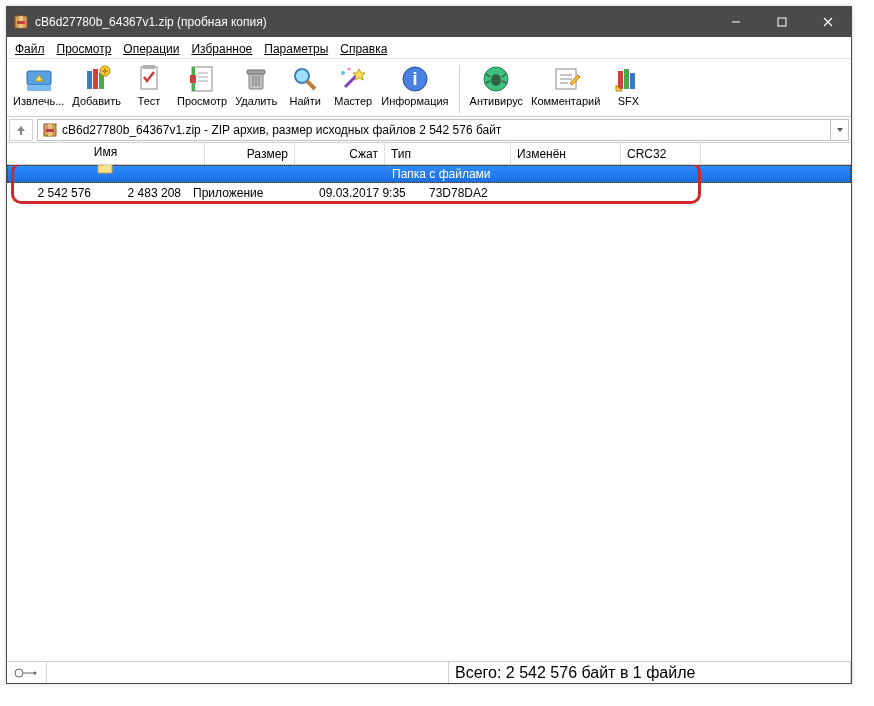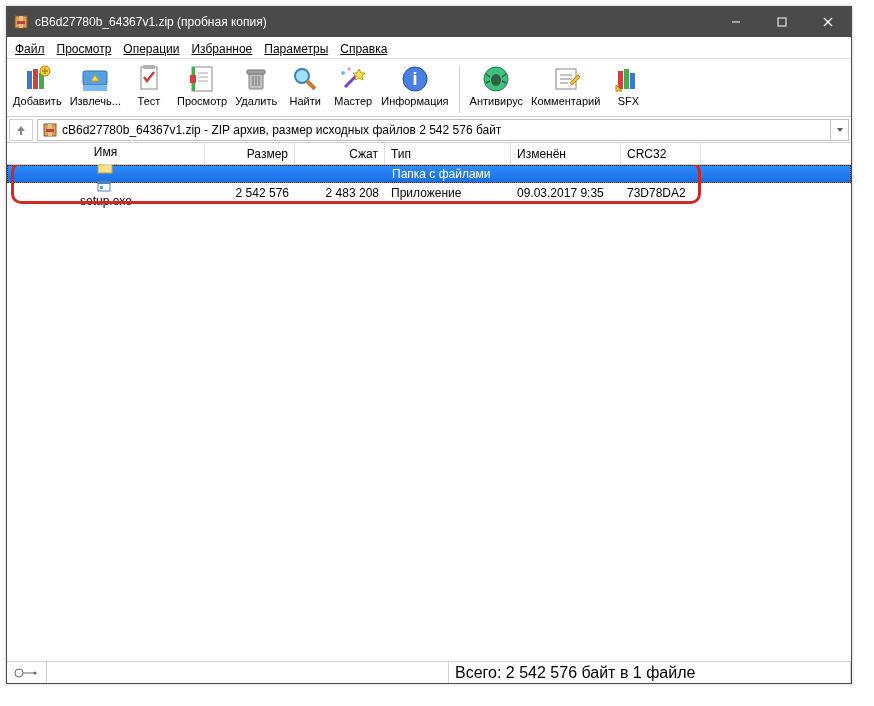--- a/index.html
+++ b/index.html
@@ -96,39 +96,39 @@
     <div class="menu-item"><span class="underline">Операции</span></div>
     <div class="menu-item"><span class="underline">Избранное</span></div>
     <div class="menu-item"><span class="underline">Параметры</span></div>
     <div class="menu-item"><span class="underline">Справка</span></div>
   </div>
 
   <div class="toolbar">
     <div class="tool-btn">
       <div class="tool-icon">
         <svg width="32" height="32" viewBox="0 0 32 32">
+              <rect x="4" y="8" width="24" height="14" rx="2" fill="#5aa0e0" stroke="#2a70b0"></rect>
+              <rect x="4" y="22" width="24" height="6" rx="1" fill="#7ab8f0"></rect>
+              <path d="M16 12 L20 18 L12 18 Z" fill="#ffe060" stroke="#c0a000"></path>
+            </svg>
+      </div>
+      <span class="tool-label">Извлечь...</span>
+    </div>
+    <div class="tool-btn">
+      <div class="tool-icon">
+        <svg width="32" height="32" viewBox="0 0 32 32">
               <rect x="6" y="8" width="5" height="18" fill="#3b7ac9"></rect>
               <rect x="12" y="6" width="5" height="20" fill="#d04040"></rect>
               <rect x="18" y="10" width="5" height="16" fill="#4ca84c"></rect>
               <circle cx="24" cy="8" r="5" fill="#ffd040" stroke="#c08000"></circle>
               <line x1="24" y1="5" x2="24" y2="11" stroke="#c08000" stroke-width="1.5"></line>
               <line x1="21" y1="8" x2="27" y2="8" stroke="#c08000" stroke-width="1.5"></line>
             </svg>
       </div>
       <span class="tool-label">Добавить</span>
-    </div>
-    <div class="tool-btn">
-      <div class="tool-icon">
-        <svg width="32" height="32" viewBox="0 0 32 32">
-              <rect x="4" y="8" width="24" height="14" rx="2" fill="#5aa0e0" stroke="#2a70b0"></rect>
-              <rect x="4" y="22" width="24" height="6" rx="1" fill="#7ab8f0"></rect>
-              <path d="M16 12 L20 18 L12 18 Z" fill="#ffe060" stroke="#c0a000"></path>
-            </svg>
-      </div>
-      <span class="tool-label">Извлечь...</span>
     </div>
     <div class="tool-btn">
       <div class="tool-icon">
         <svg width="32" height="32" viewBox="0 0 32 32">
               <rect x="8" y="4" width="16" height="22" fill="#fff" stroke="#888"></rect>
               <rect x="10" y="2" width="12" height="4" rx="1" fill="#b0b0b0"></rect>
               <path d="M11 14 L14 18 L21 9" fill="none" stroke="#d04040" stroke-width="2.5"></path>
             </svg>
       </div>
       <span class="tool-label">Тест</span>
@@ -283,30 +283,20 @@
                 </svg>
           </span>
           <span>..</span>
         </div>
         <div class="fcell c-size"></div>
         <div class="fcell c-pack"></div>
         <div class="fcell c-type">Папка с файлами</div>
       </div>
 
       <div class="file-row">
-        <div class="fcell c-name" style="display:flex;align-items:center;">
-          <span class="file-icon">
-            <svg width="16" height="16" viewBox="0 0 16 16">
-                  <rect x="2" y="3" width="12" height="10" fill="#fff" stroke="#4a80c0"></rect>
-                  <rect x="2" y="3" width="12" height="3" fill="#4a80c0"></rect>
-                  <rect x="4" y="8" width="3" height="3" fill="#60a0e0"></rect>
-                </svg>
-          </span>
-          <span>setup.exe</span>
-        </div>
         <div class="fcell c-size right">2 542 576</div>
         <div class="fcell c-pack right">2 483 208</div>
         <div class="fcell c-type">Приложение</div>
         <div class="fcell c-date">09.03.2017 9:35</div>
         <div class="fcell c-crc">73D78DA2</div>
       </div>
       <div class="highlight-box"></div>
     </div>
   </div>
 

